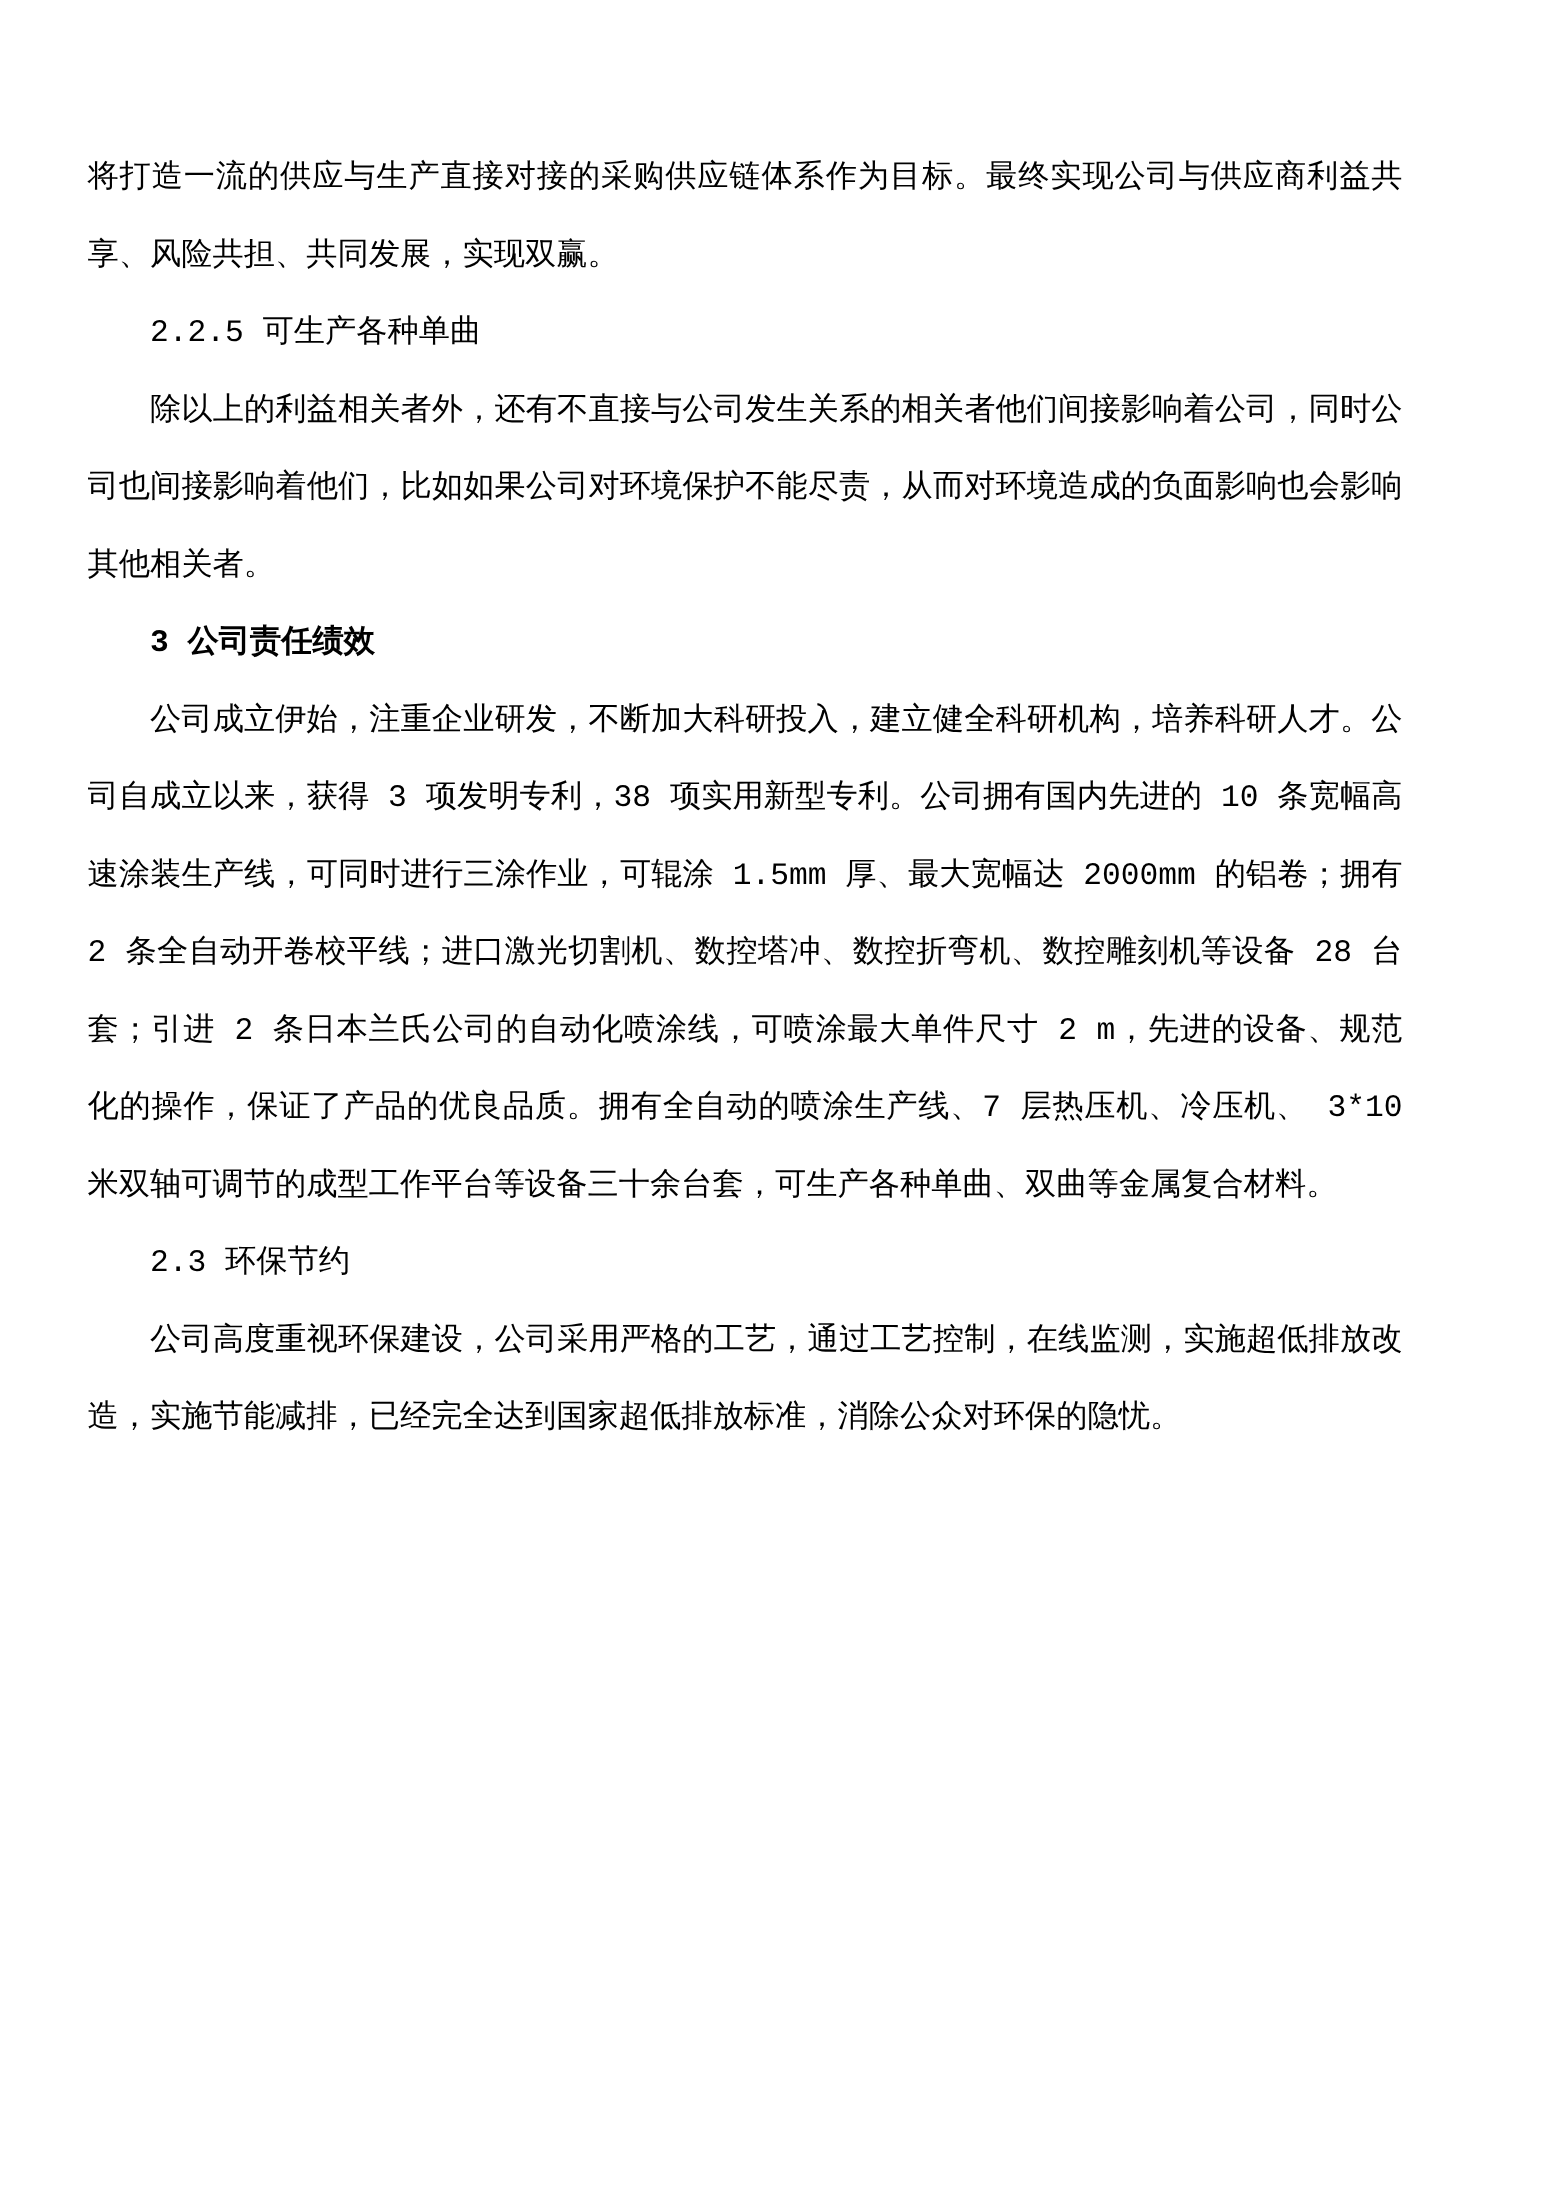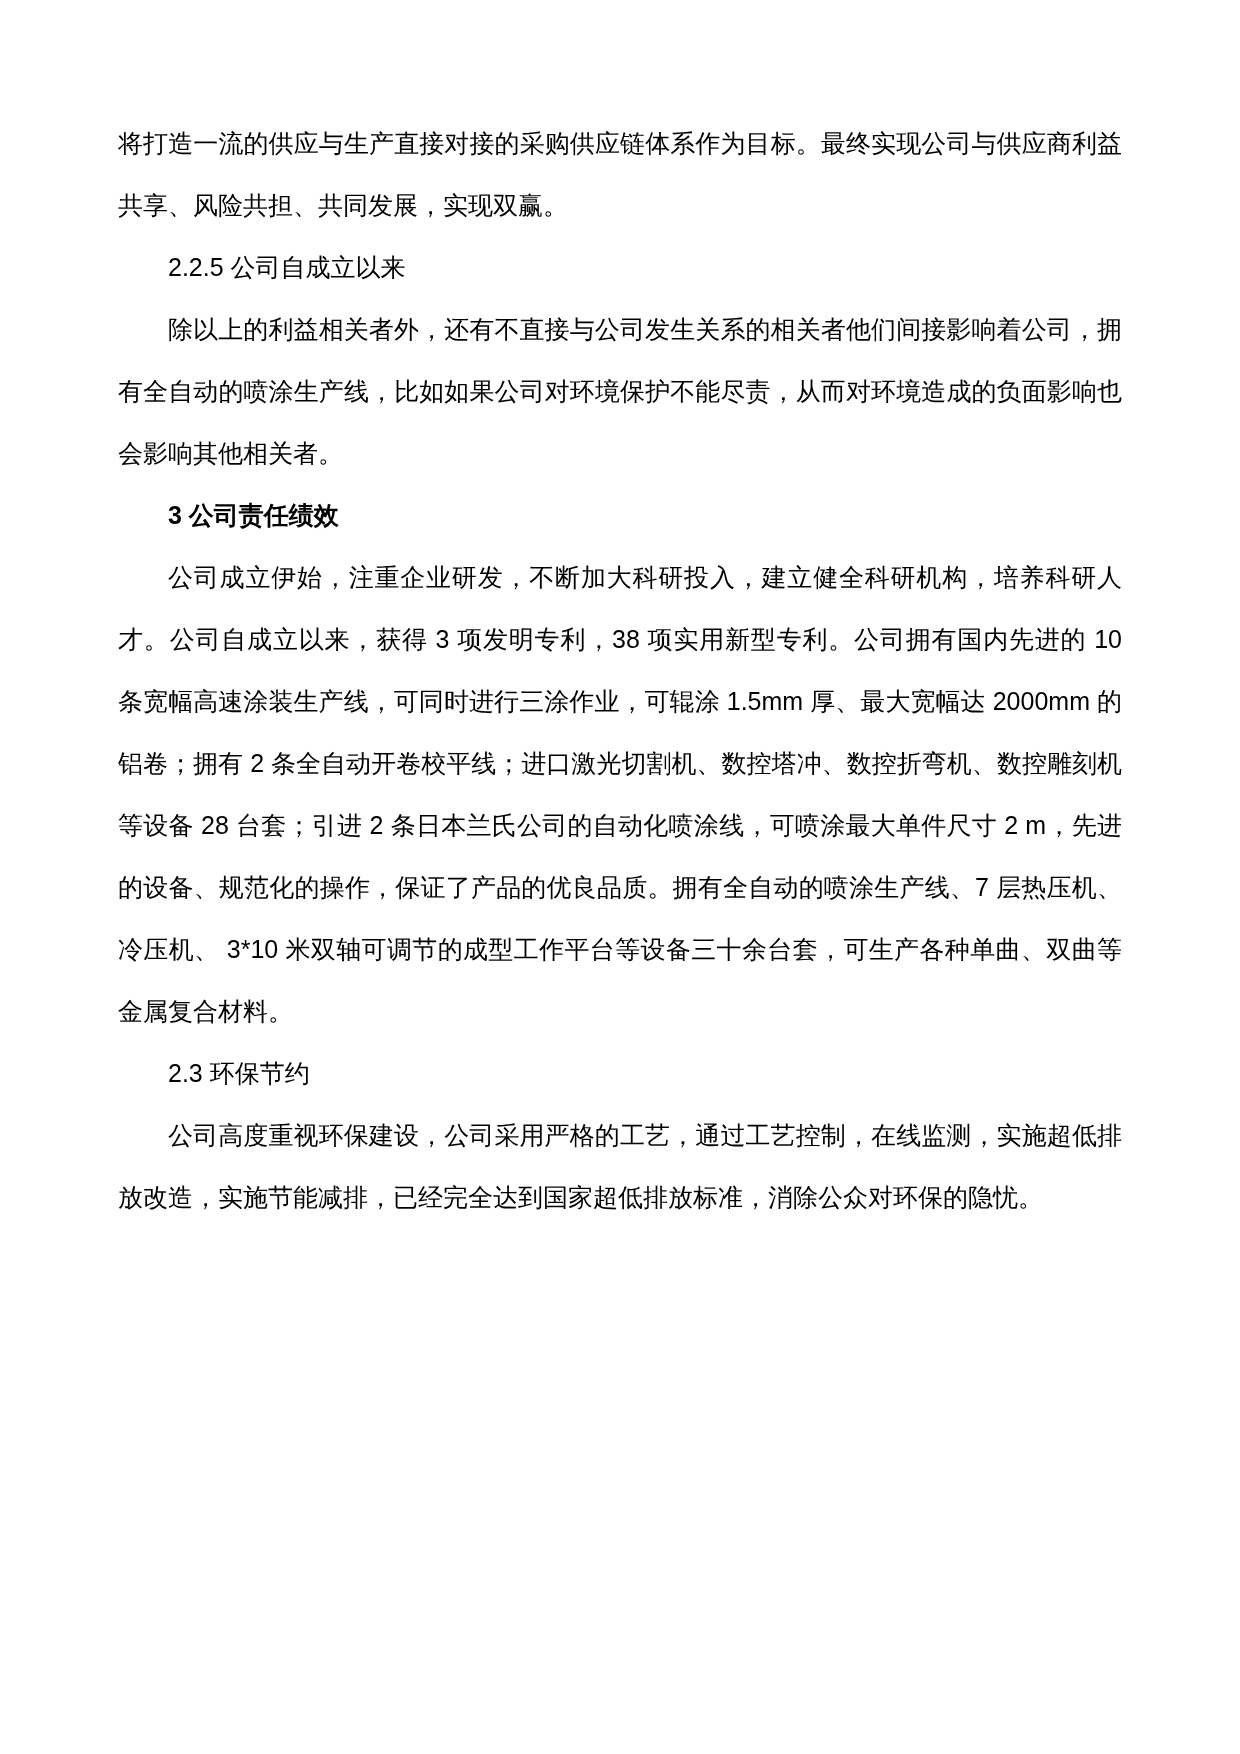--- a/index.html
+++ b/index.html
@@ -9,23 +9,23 @@
   }
   body {
     width: 1240px;
     height: 1754px;
     overflow: hidden;
   }
   .page {
     box-sizing: border-box;
     width: 1240px;
     height: 1754px;
-    padding: 112px 118px 0 118px;
+    padding: 112px 118px 0 70px;
     background: #ffffff;
-    font-family: Liberation Sans, sans-serif;
+    font-family: Liberation Mono, monospace;
     font-size: 25px;
     color: #000000;
   }
   .block {
     margin: 0;
     line-height: 62px;
     text-align: justify;
     word-break: break-all;
   }
   .indent {
@@ -33,20 +33,20 @@
   }
   .bold {
     font-weight: bold;
   }
 </style>
 </head>
 <body>
 
 <div class="page">
   <p class="block">将打造一流的供应与生产直接对接的采购供应链体系作为目标。最终实现公司与供应商利益共享、风险共担、共同发展，实现双赢。</p>
-  <p class="block indent">2.2.5 公司自成立以来</p>
-  <p class="block indent">除以上的利益相关者外，还有不直接与公司发生关系的相关者他们间接影响着公司，拥有全自动的喷涂生产线，比如如果公司对环境保护不能尽责，从而对环境造成的负面影响也会影响其他相关者。</p>
+  <p class="block indent">2.2.5 可生产各种单曲</p>
+  <p class="block indent">除以上的利益相关者外，还有不直接与公司发生关系的相关者他们间接影响着公司，同时公司也间接影响着他们，比如如果公司对环境保护不能尽责，从而对环境造成的负面影响也会影响其他相关者。</p>
   <p class="block indent bold">3 公司责任绩效</p>
   <p class="block indent">公司成立伊始，注重企业研发，不断加大科研投入，建立健全科研机构，培养科研人才。公司自成立以来，获得 3 项发明专利，38 项实用新型专利。公司拥有国内先进的 10 条宽幅高速涂装生产线，可同时进行三涂作业，可辊涂 1.5mm 厚、最大宽幅达 2000mm 的铝卷；拥有 2 条全自动开卷校平线；进口激光切割机、数控塔冲、数控折弯机、数控雕刻机等设备 28 台套；引进 2 条日本兰氏公司的自动化喷涂线，可喷涂最大单件尺寸 2 m，先进的设备、规范化的操作，保证了产品的优良品质。拥有全自动的喷涂生产线、7 层热压机、冷压机、 3*10 米双轴可调节的成型工作平台等设备三十余台套，可生产各种单曲、双曲等金属复合材料。</p>
   <p class="block indent">2.3 环保节约</p>
   <p class="block indent">公司高度重视环保建设，公司采用严格的工艺，通过工艺控制，在线监测，实施超低排放改造，实施节能减排，已经完全达到国家超低排放标准，消除公众对环保的隐忧。</p>
 
 </div>
 
 </body></html>

